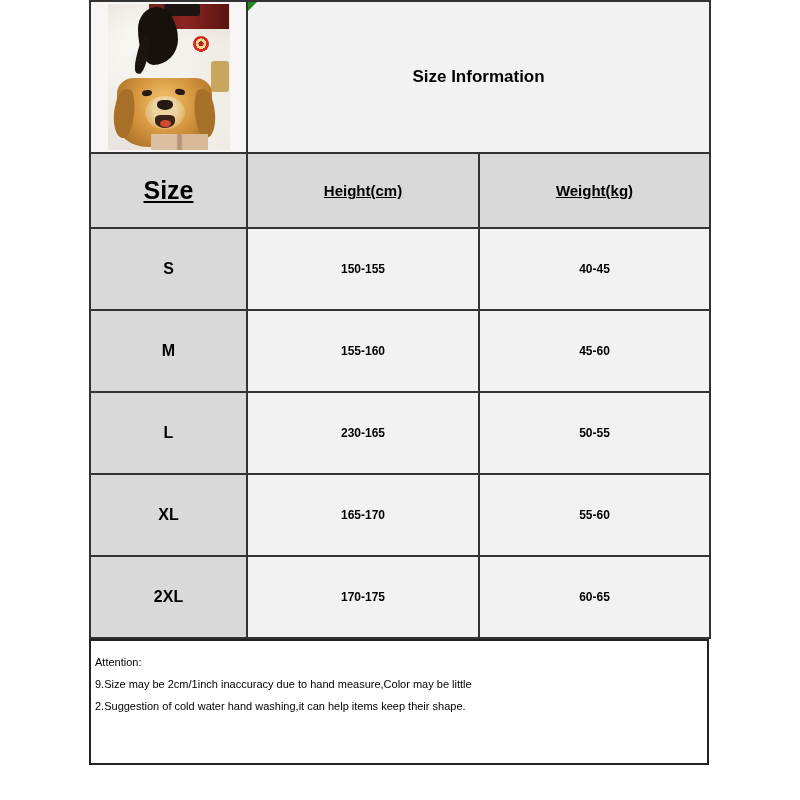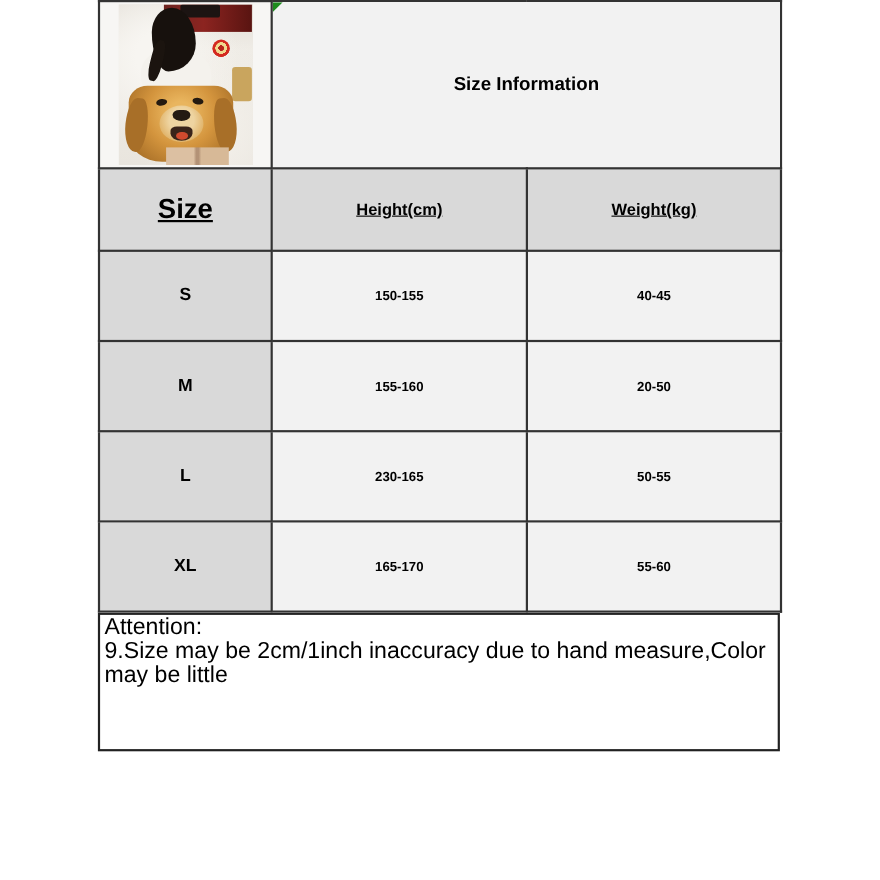--- a/index.html
+++ b/index.html
@@ -16,21 +16,21 @@
                  border-top:9px solid #1d8a1d; border-right:9px solid transparent; }
 
   .row-header td { background:#d9d9d9; height:75px; font-weight:bold;text-decoration:underline; }
   .th-size  { font-size:25px; }
   .th-col   { font-size:15px; }
 
   .row-data td { height:82px; font-weight:bold; font-size:12px; background:#f2f2f2; }
   .row-data td.size-col { background:#d9d9d9; font-size:16px; }
 
   .attention { width:620px; min-height:126px; border:2px solid #222; background:#fff;
-               padding:0 4px; font-size:21px; line-height:22px; font-weight:400; }
+               padding:10px 4px; font-size:11px; line-height:22px; font-weight:400; }
 
   
   .photo { position:relative; width:122px; height:146px; margin:1px auto; overflow:hidden;
            background:
              radial-gradient(ellipse at 28% 32%, #f7f5f1 15%, rgba(247,245,241,0) 60%),
              radial-gradient(ellipse at 72% 78%, #f2efe9 10%, rgba(242,239,233,0) 55%),
              linear-gradient(180deg, #e2ddd5 0%, #efece6 28%, #e9e5de 100%); }
   .photo .layer { position:absolute; }
   .machine-strip { left:34%; top:0; width:66%; height:17%;
                    background:linear-gradient(90deg,#6e2420,#8c2420 45%,#591411); }
@@ -111,32 +111,38 @@
       <td class="th-col">Weight(kg)</td>
     </tr>
     <tr class="row-data">
       <td class="size-col">S</td>
       <td>150-155</td>
       <td>40-45</td>
     </tr>
     <tr class="row-data">
       <td class="size-col">M</td>
       <td>155-160</td>
-      <td>20-50</td>
+      <td>45-60</td>
     </tr>
     <tr class="row-data">
       <td class="size-col">L</td>
       <td>230-165</td>
       <td>50-55</td>
     </tr>
     <tr class="row-data">
       <td class="size-col">XL</td>
       <td>165-170</td>
       <td>55-60</td>
     </tr>
+    <tr class="row-data">
+      <td class="size-col">2XL</td>
+      <td>170-175</td>
+      <td>60-65</td>
+    </tr>
   </tbody>
     </table>
 
   <div class="attention">
     <div>Attention:</div>
     <div>9.Size may be 2cm/1inch inaccuracy due to hand measure,Color may be little</div>
+    <div>2.Suggestion of cold water hand washing,it can help items keep their shape.</div>
   </div>
 </div>
 
 </body></html>

